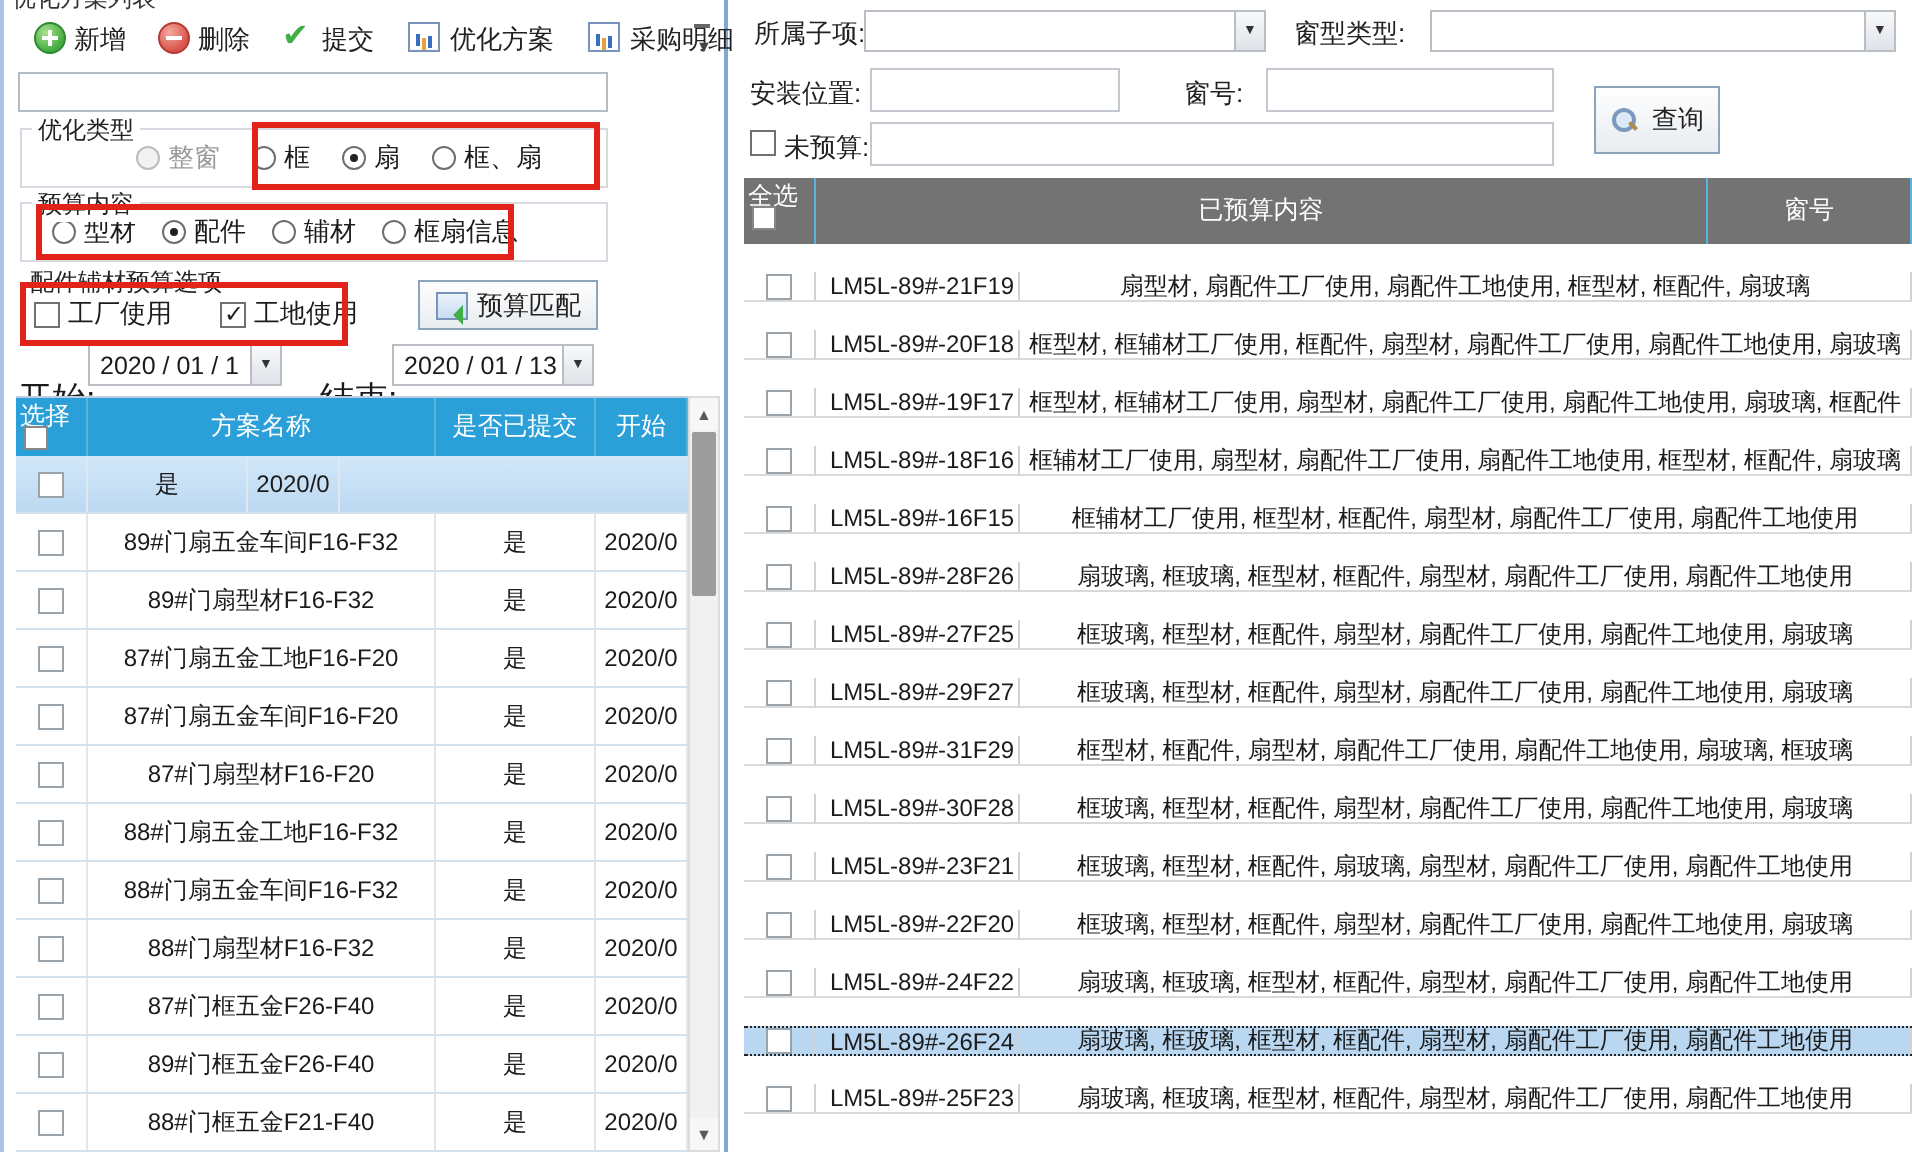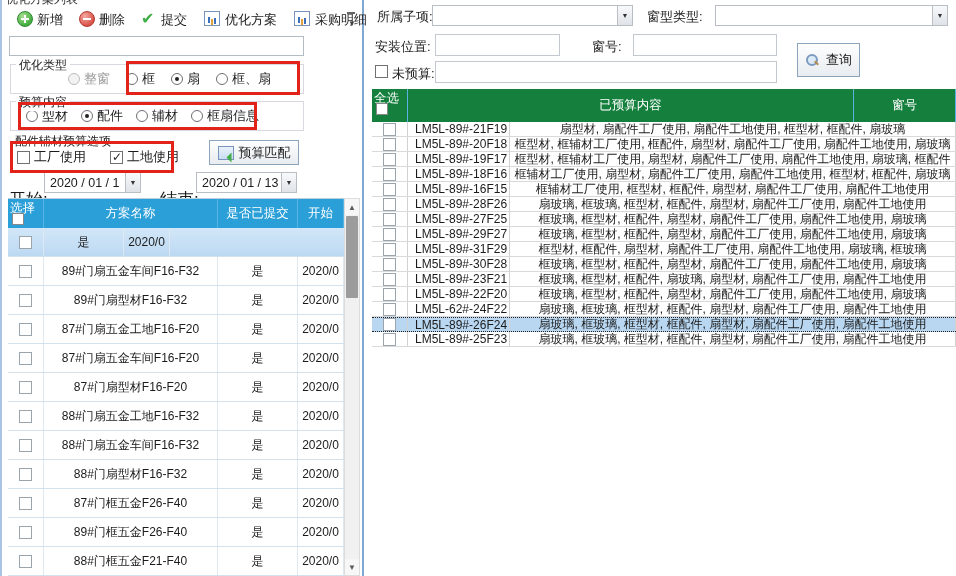--- a/index.html
+++ b/index.html
@@ -87,24 +87,24 @@
 
   
   #right-panel { position:absolute; left:370px; top:0; width:586px; height:576px; background:#fff; }
   .flabel { position:absolute; font-size:13px; color:#222; }
   .ftext { position:absolute; border:1px solid #c3c9cf; background:#fff; height:22px; font-size:12px; padding:0 4px; }
   .fcombo { position:absolute; height:21px; border:1px solid #b9bec4; background:#fff; display:flex; }
   .fcombo .sp { flex:1; }
 
   
   #right-table { position:absolute; left:2px; top:89px; width:584px; height:487px; overflow:hidden; }
-  .rheader { display:flex; height:33px; background:#15803d; color:#fff; }
+  .rheader { display:flex; height:33px; background:#737373; color:#fff; }
   .rheader .hc { border-right:1px solid #57b4e2; position:relative; display:flex; align-items:center; justify-content:center; font-size:12.5px; }
   .r0 { width:36px; } .r1 { width:102px; } .r2 { width:446px; }
-  .rrow { display:flex; height:15px; background:#fff; border-bottom:1px solid #d9d9d9; align-items:center; }
+  .rrow { display:flex; height:15px; background:#fff; border-bottom:1px solid #d9d9d9; align-items:center;margin-top:14px; }
   .rrow .rc { height:100%; display:flex; align-items:center; border-right:1px solid #d2d2d2; font-size:12px;
     white-space:nowrap; overflow:hidden; }
   .rc.win-no { padding-left:7px; }
   .rc.content { justify-content:center; }
   .rc.sel-cell { justify-content:center; }
   .rrow.sel { background:#b9d7f1; border-top:1px dotted #222; border-bottom:1px dotted #222; }
 </style>
 </head>
 <body>
 
@@ -453,21 +453,21 @@
           <div class="rc r0 sel-cell">
             <span class="row-cb"></span>
           </div>
           <div class="rc r1 win-no">LM5L-89#-22F20</div>
           <div class="rc r2 content">框玻璃, 框型材, 框配件, 扇型材, 扇配件工厂使用, 扇配件工地使用, 扇玻璃</div>
         </div>
         <div class="rrow">
           <div class="rc r0 sel-cell">
             <span class="row-cb"></span>
           </div>
-          <div class="rc r1 win-no">LM5L-62#-24F22</div>
+          <div class="rc r1 win-no">LM5L-89#-24F22</div>
           <div class="rc r2 content">扇玻璃, 框玻璃, 框型材, 框配件, 扇型材, 扇配件工厂使用, 扇配件工地使用</div>
         </div>
         <div class="rrow sel">
           <div class="rc r0 sel-cell">
             <span class="row-cb"></span>
           </div>
           <div class="rc r1 win-no">LM5L-89#-26F24</div>
           <div class="rc r2 content">扇玻璃, 框玻璃, 框型材, 框配件, 扇型材, 扇配件工厂使用, 扇配件工地使用</div>
         </div>
         <div class="rrow">

